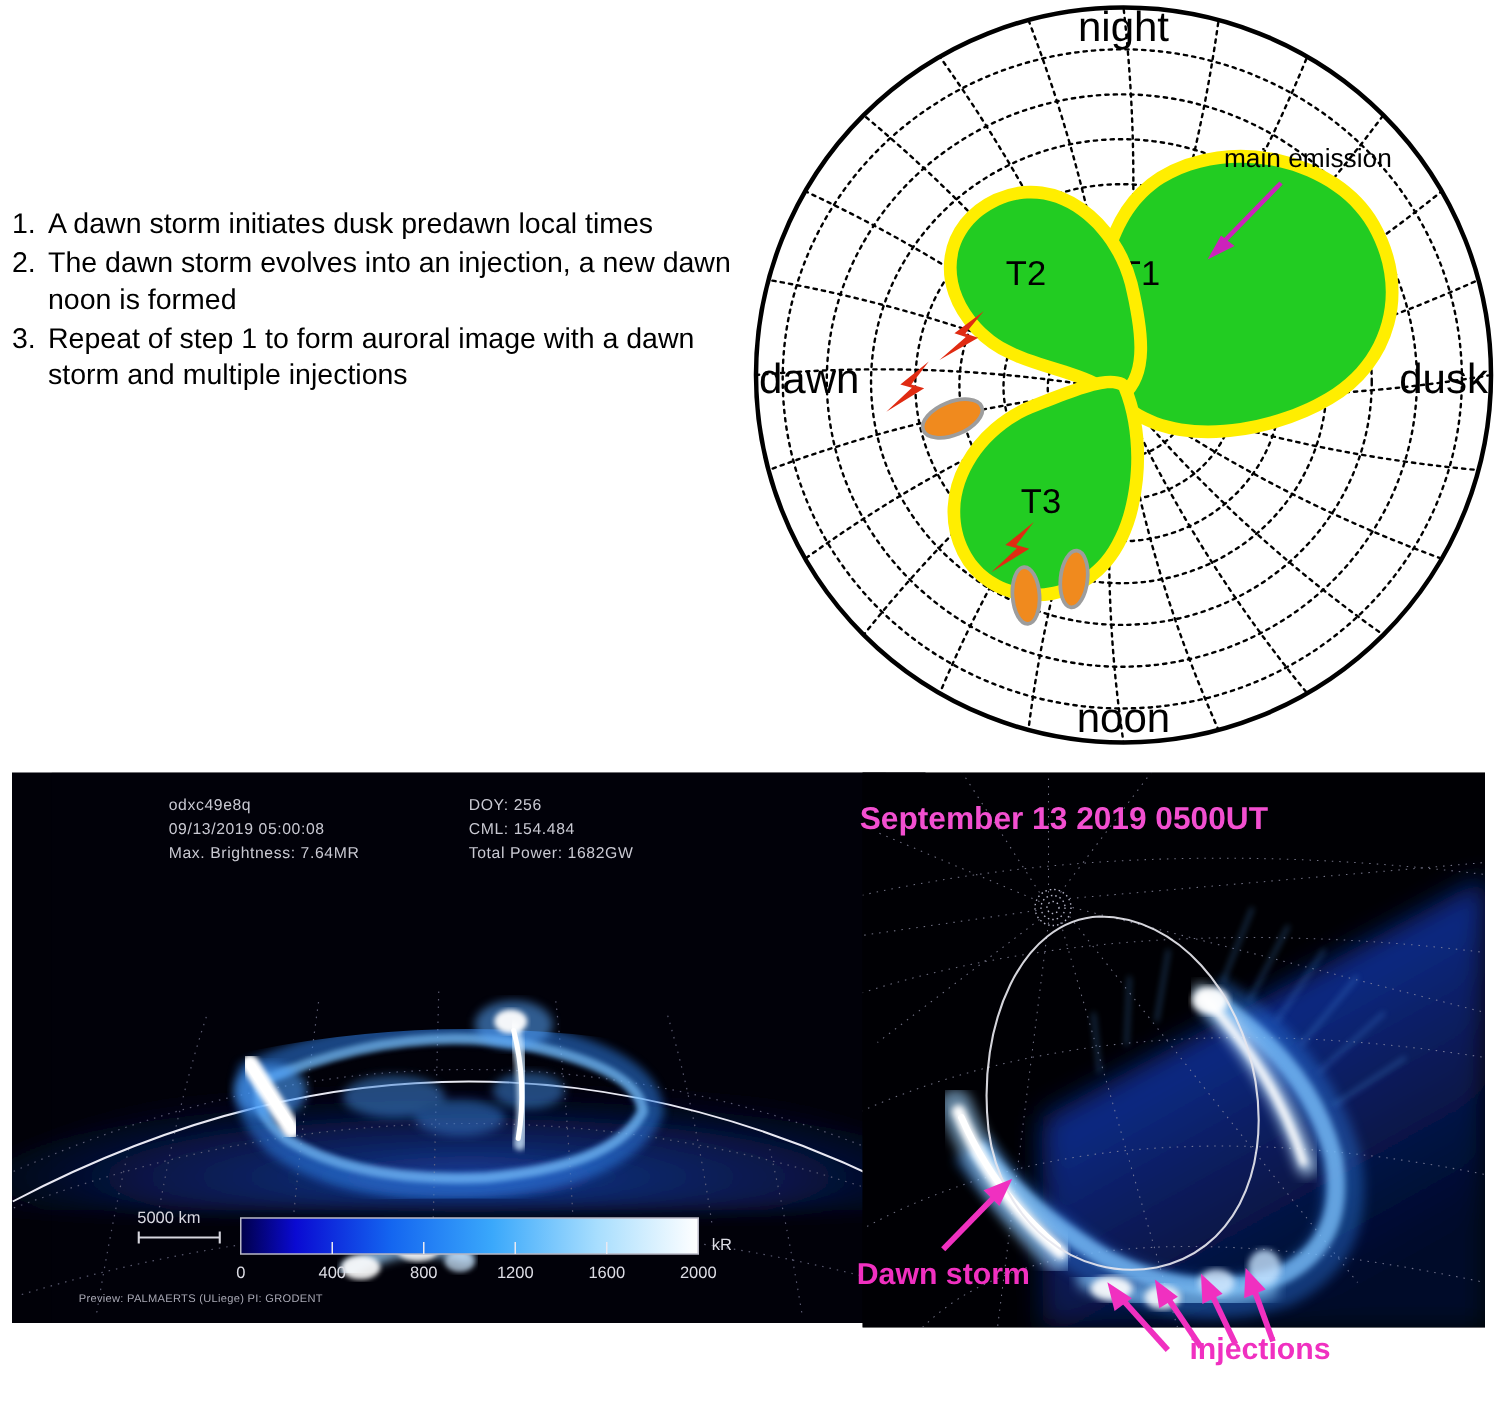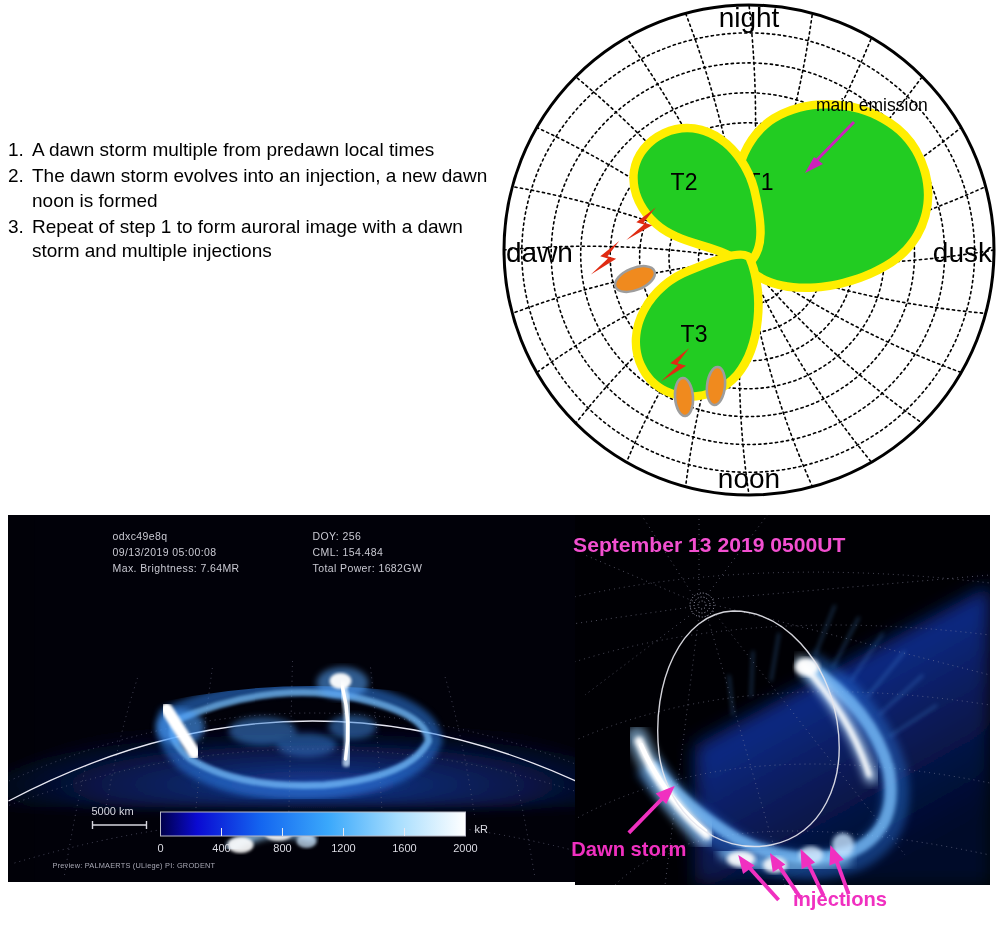--- a/index.html
+++ b/index.html
@@ -45,21 +45,21 @@
   .mag-label{font-family:"Liberation Sans", sans-serif;font-size:21px;
              font-weight:bold;fill:#f030c0;}
 </style>
 </head>
 <body>
 
 <div id="text-block">
   <ul id="steps">
     <li>
       <span class="step-num">1.</span>
-      <span class="step-txt">A dawn storm multiple from predawn local times</span>
+      <span class="step-txt">A dawn storm initiates dusk predawn local times</span>
     </li>
     <li>
       <span class="step-num">2.</span>
       <span class="step-txt">The dawn storm evolves into an injection, a new dawn noon is formed</span>
     </li>
     <li>
       <span class="step-num">3.</span>
       <span class="step-txt">Repeat of step 1 to form auroral image with a dawn storm and multiple injections</span>
     </li>
   </ul>

